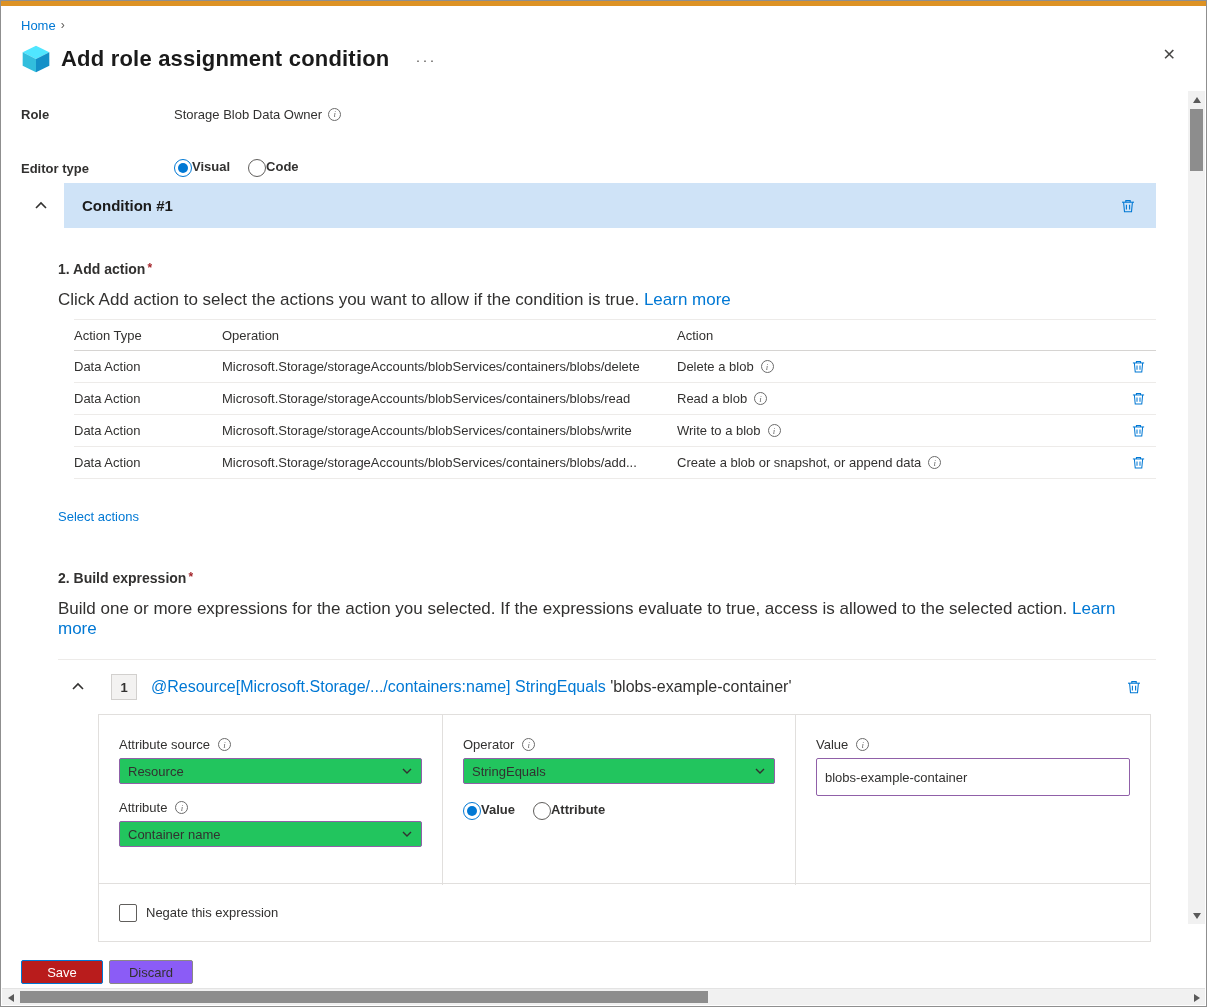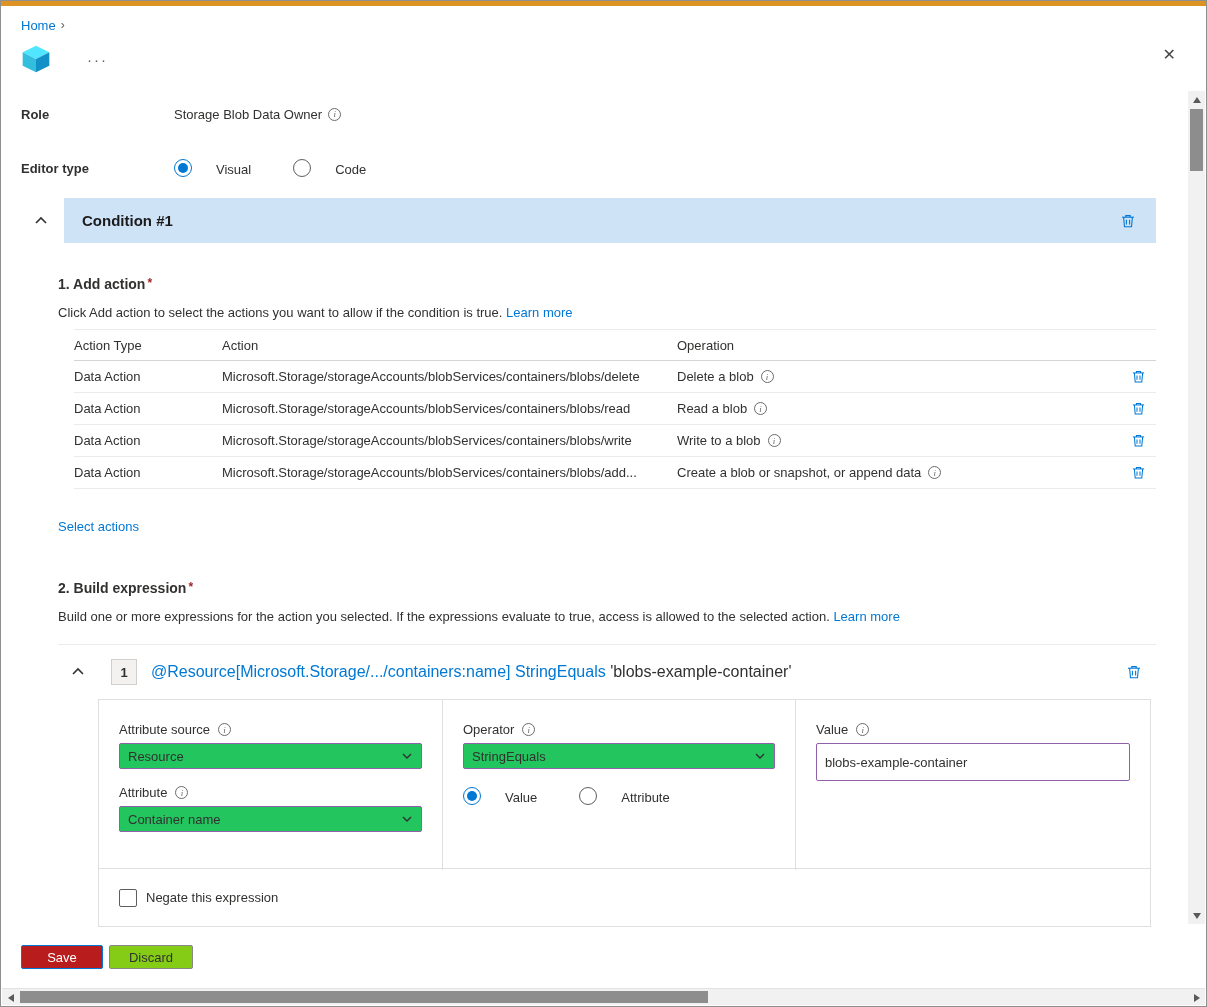--- a/index.html
+++ b/index.html
@@ -31,34 +31,34 @@
   .info { display:inline-flex; align-items:center; justify-content:center;
           width:13px; height:13px; border:1px solid #6b6b6b; border-radius:50%;
           font-size:9px; color:#6b6b6b; font-family:"Liberation Serif", serif; font-style:italic;
           cursor:default; flex:none; }
   .info::after { content:"i"; }
 
   .radio { width:18px; height:18px; border:1px solid #605e5c; border-radius:50%;
            display:inline-block; position:relative; background:#fff; cursor:pointer; flex:none; }
   .radio.checked { border-color:#0078d4; }
   .radio.checked::after { content:""; position:absolute; inset:3px; border-radius:50%; background:#0078d4; }
-  .radio-group { display:flex; align-items:flex-end; gap:24px; }
+  .radio-group { display:flex; align-items:flex-start; gap:0;font-weight:bold; }
   .radio-label { margin-right:18px; }
 
-  .cond-head-row { display:flex; align-items:center; margin-top:20px; }
+  .cond-head-row { display:flex; align-items:center; margin-top:5px; }
   .chev-btn { width:20px; margin-left:10px; background:none; border:none; cursor:pointer; display:flex; justify-content:center; }
   .cond-bar { flex:1; margin-left:13px; background:#cfe3f7; height:45px; display:flex; align-items:center; padding:0 18px; }
   .cond-title { font-size:15px; font-weight:700; color:#1b1b1b; flex:1; }
   .trash-btn { background:none; border:none; cursor:pointer; padding:2px; display:inline-flex; }
 
   .section { padding-left:37px; }
   .sec-heading { margin-top:33px; font-size:14px; font-weight:700; }
   .sec-heading2 { margin-top:46px; font-size:14px; font-weight:700; }
   .req { color:#a4262c; font-size:12px; vertical-align:top; margin-left:2px; }
-  .sec-desc { margin-top:13px; font-size:13px; color:#323130; }
+  .sec-desc { margin-top:13px; font-size:17px; color:#323130; }
   a.link { color:#0078d4; text-decoration:none; cursor:pointer; }
 
   .atable { margin-left:53px; margin-top:9px; }
   .thead, .trow { display:grid; grid-template-columns:148px 455px 1fr 40px; align-items:center; height:32px; }
   .thead { border-top:1px solid #edebe9; border-bottom:1px solid #d6d4d2; font-size:13px; color:#323130; }
   .trow { border-bottom:1px solid #edebe9; }
   .tc.op { display:flex; align-items:center; gap:7px; }
   .tc.del { display:flex; justify-content:flex-end; padding-right:8px; }
 
   .select-actions { display:inline-block; margin-top:30px; }
@@ -84,21 +84,21 @@
          font-family:"Liberation Sans", sans-serif; font-size:13px; color:#323130; }
   .vt-radios { margin-top:18px; }
 
   .negate-row { margin-left:40px; margin-right:5px; border:1px solid #e1dfdd; border-top:none;
                 height:58px; display:flex; align-items:center; padding-left:20px; gap:9px; }
   .checkbox { width:18px; height:18px; border:1px solid #605e5c; border-radius:2px; background:#fff; cursor:pointer; flex:none; }
 
   .footer { margin-top:18px; display:flex; gap:6px; padding-left:0; }
   .btn { height:24px; font-size:13px; font-family:inherit; border-radius:2px; cursor:pointer; }
   .btn-primary { width:82px; background:#b91c1c; color:#fff; border:1px solid #0078d4; }
-  .btn-secondary { width:84px; background:#84cc16; color:#323130; border:1px solid #8a8886; }
+  .btn-secondary { width:84px; background:#8b5cf6; color:#323130; border:1px solid #8a8886; }
 
   
   .vscroll { position:absolute; top:90px; bottom:82px; right:1px; width:17px; background:#f1f1f1; }
   .vscroll .sb-btn { position:absolute; left:0; width:17px; height:17px; display:flex; align-items:center; justify-content:center; cursor:pointer; }
   .vscroll .up { top:0; } .vscroll .down { bottom:0; }
   .vthumb { position:absolute; left:2px; right:2px; top:18px; height:62px; background:#8d8d8d; cursor:grab; }
   .hscroll { position:absolute; left:1px; right:1px; bottom:1px; height:17px; background:#f1f1f1; border-top:1px solid #e3e3e3; }
   .hscroll .sb-btn { position:absolute; top:0; width:17px; height:17px; display:flex; align-items:center; justify-content:center; cursor:pointer; }
   .hscroll .left { left:0; } .hscroll .right { right:0; }
   .hthumb { position:absolute; top:2px; bottom:2px; left:18px; width:688px; background:#8d8d8d; cursor:grab; }
@@ -116,20 +116,21 @@
   <a>Home</a>
   <span class="crumb-sep">›</span>
 </div>
 
 <div class="title-row">
   <svg class="app-icon" viewBox="0 0 18 18">
     <polygon points="9,1 17,5 9,9 1,5" fill="#50e6ff"></polygon>
     <polygon points="1,5 9,9 9,17 1,13" fill="#32bedd"></polygon>
     <polygon points="17,5 9,9 9,17 17,13" fill="#1490c8"></polygon>
   </svg>
+  <h1>Add role assignment condition</h1>
   <span class="more-dots">···</span>
 </div>
 <button class="close-btn">✕</button>
 
 <div class="content">
 
   <div class="field-row role-row">
     <span class="field-label">Role</span>
     <span class="value-with-info">
       <span>Storage Blob Data Owner</span>
@@ -172,22 +173,22 @@
     </div>
     <div class="sec-desc">
       <span>Click Add action to select the actions you want to allow if the condition is true.</span>
       <a class="link">Learn more</a>
     </div>
   </div>
 
   <div class="atable">
     <div class="thead">
       <div class="tc">Action Type</div>
+      <div class="tc">Operation</div>
       <div class="tc">Action</div>
-      <div class="tc">Operation</div>
       <div class="tc"></div>
     </div>
 
     <div class="trow">
       <div class="tc">Data Action</div>
       <div class="tc">Microsoft.Storage/storageAccounts/blobServices/containers/blobs/delete</div>
       <div class="tc op">
         <span>Delete a blob</span>
         <span class="info"></span>
       </div>

